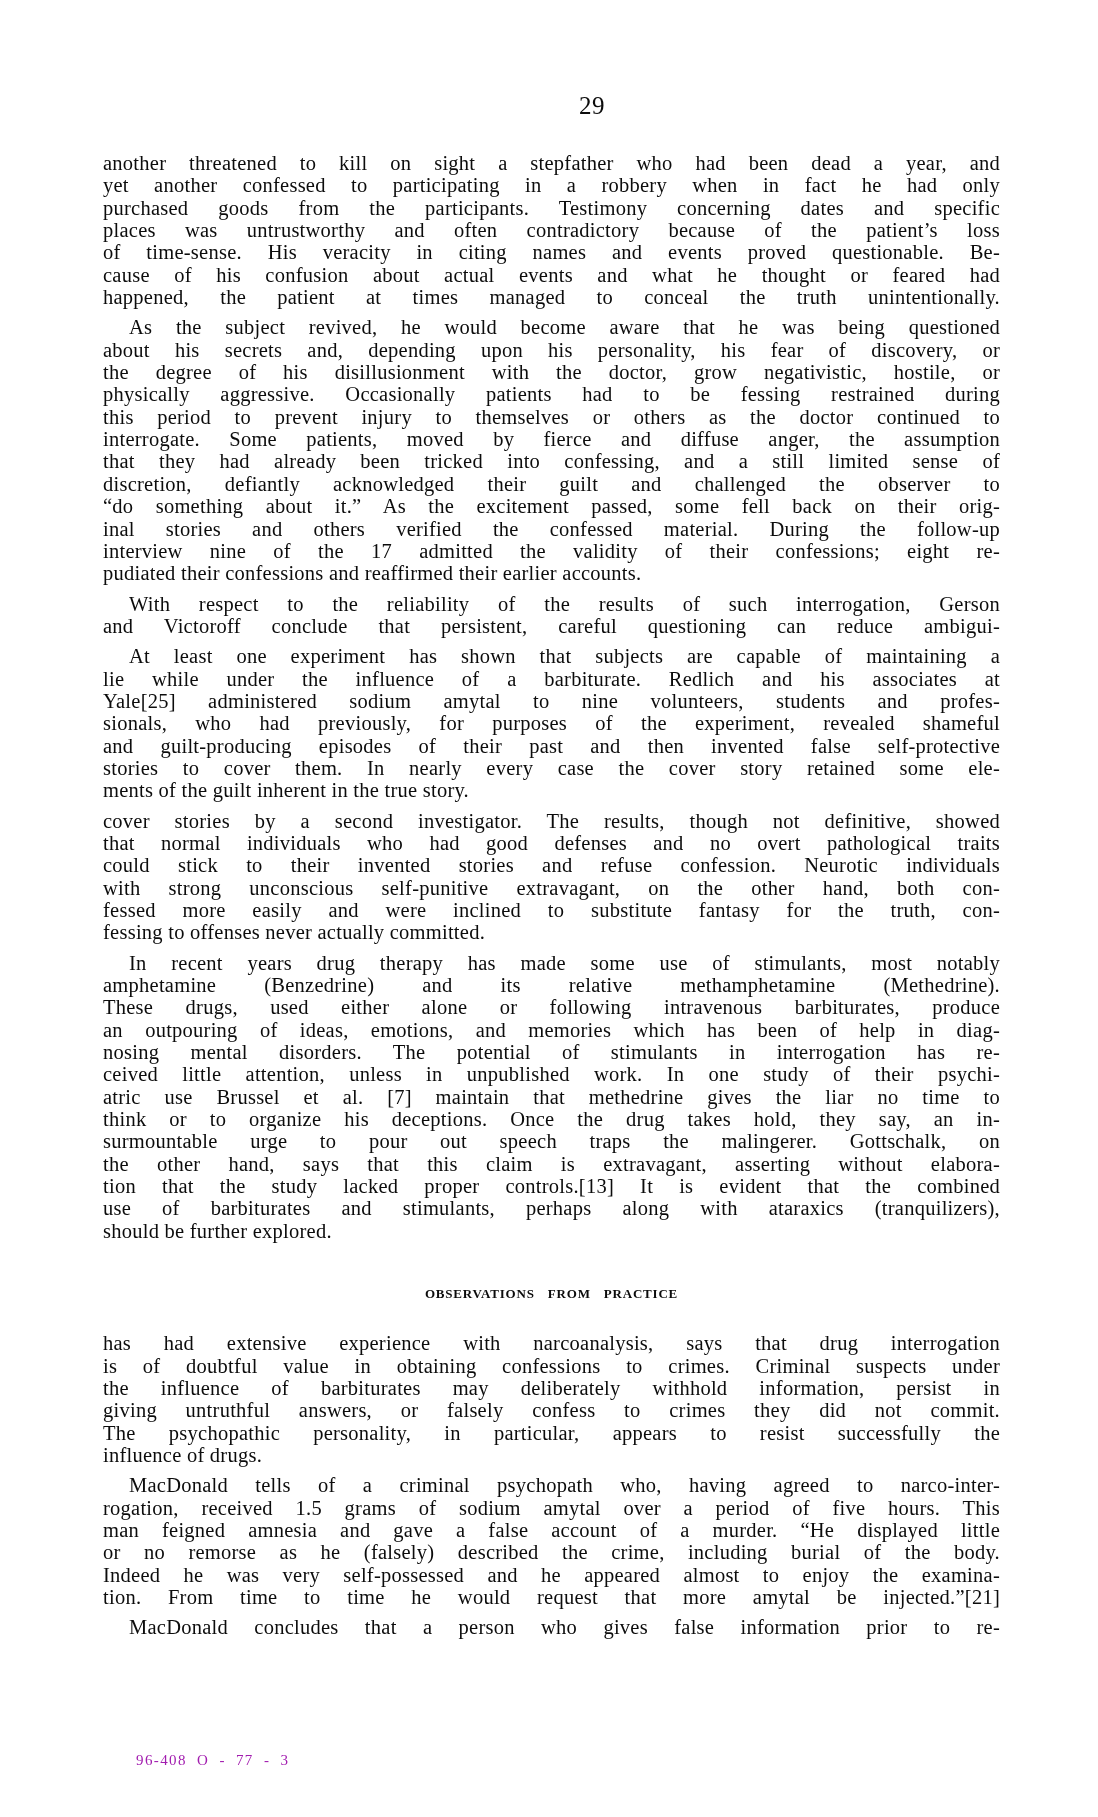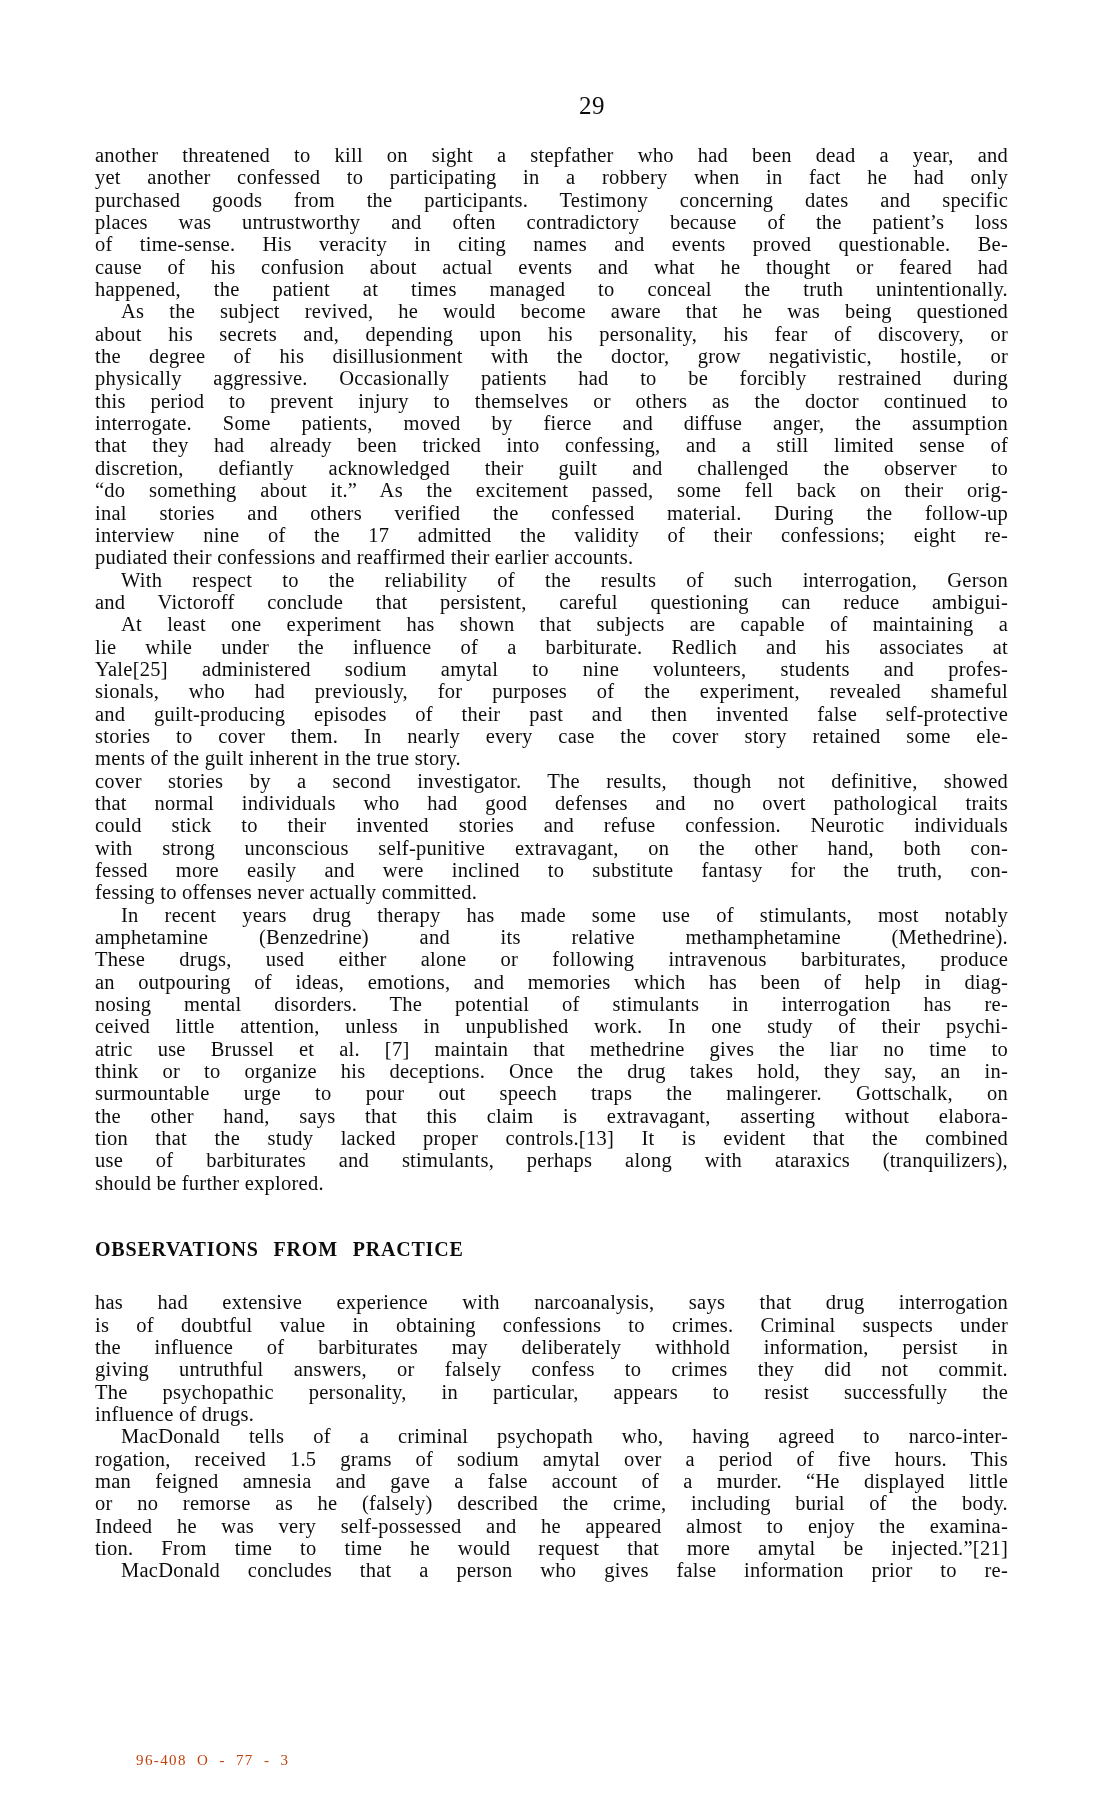--- a/index.html
+++ b/index.html
@@ -11,43 +11,43 @@
     overflow: hidden;
   }
   .page { position: relative; width: 1098px; height: 1817px; background: #ffffff; }
   .page-number {
     position: absolute; top: 92px; left: 0; width: 100%;
     text-align: center; font-size: 25px; letter-spacing: 0.5px; padding-left: 43px;
   }
   .body-text {
     position: absolute; top: 144px; left: 95px; width: 913px;
   }
-  .paragraph { margin: 0; }
+  .paragraph { margin: 8px; }
   .line {
     font-size: 20.5px;
     line-height: 22.35px;
     letter-spacing: 0.25px;
     text-align: justify;
     text-align-last: justify;
     white-space: normal;
   }
   .line.last { text-align-last: left; }
   .line.indent { text-indent: 26px; }
   .section-heading {
     margin: 44px 0 30px 0;
-    text-align: left;
+    text-align: center;
     font-weight: bold;
-    font-size: 20px;
+    font-size: 13px;
     letter-spacing: 0.8px;
     word-spacing: 9px;
   }
   .footer-code {
     position: absolute; left: 136px; top: 1752px;
     font-size: 15px; letter-spacing: 1.4px; word-spacing: 5px;
-    color: #c2410c;
+    color: #a21caf;
   }
 </style>
 </head>
 <body>
 
 <div class="page">
   <div class="page-number">29</div>
 
   <div class="body-text">
       <div class="paragraph">
@@ -56,21 +56,21 @@
         <div class="line">purchased goods from the participants. Testimony concerning dates and specific</div>
         <div class="line">places was untrustworthy and often contradictory because of the patient’s loss</div>
         <div class="line">of time-sense. His veracity in citing names and events proved questionable. Be-</div>
         <div class="line">cause of his confusion about actual events and what he thought or feared had</div>
         <div class="line">happened, the patient at times managed to conceal the truth unintentionally.</div>
       </div>
       <div class="paragraph">
         <div class="line indent">As the subject revived, he would become aware that he was being questioned</div>
         <div class="line">about his secrets and, depending upon his personality, his fear of discovery, or</div>
         <div class="line">the degree of his disillusionment with the doctor, grow negativistic, hostile, or</div>
-        <div class="line">physically aggressive. Occasionally patients had to be forcibly restrained during</div>
+        <div class="line">physically aggressive. Occasionally patients had to be fessing restrained during</div>
         <div class="line">this period to prevent injury to themselves or others as the doctor continued to</div>
         <div class="line">interrogate. Some patients, moved by fierce and diffuse anger, the assumption</div>
         <div class="line">that they had already been tricked into confessing, and a still limited sense of</div>
         <div class="line">discretion, defiantly acknowledged their guilt and challenged the observer to</div>
         <div class="line">“do something about it.” As the excitement passed, some fell back on their orig-</div>
         <div class="line">inal stories and others verified the confessed material. During the follow-up</div>
         <div class="line">interview nine of the 17 admitted the validity of their confessions; eight re-</div>
         <div class="line last">pudiated their confessions and reaffirmed their earlier accounts.</div>
       </div>
       <div class="paragraph">

